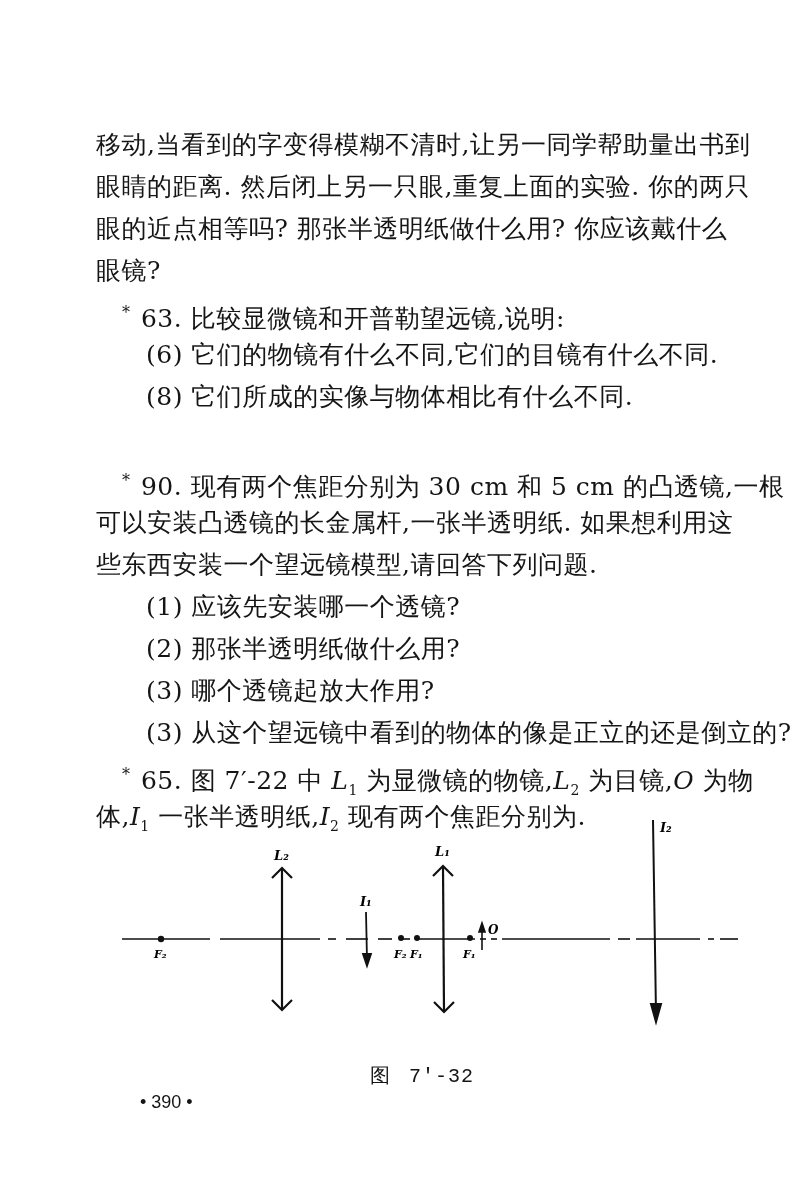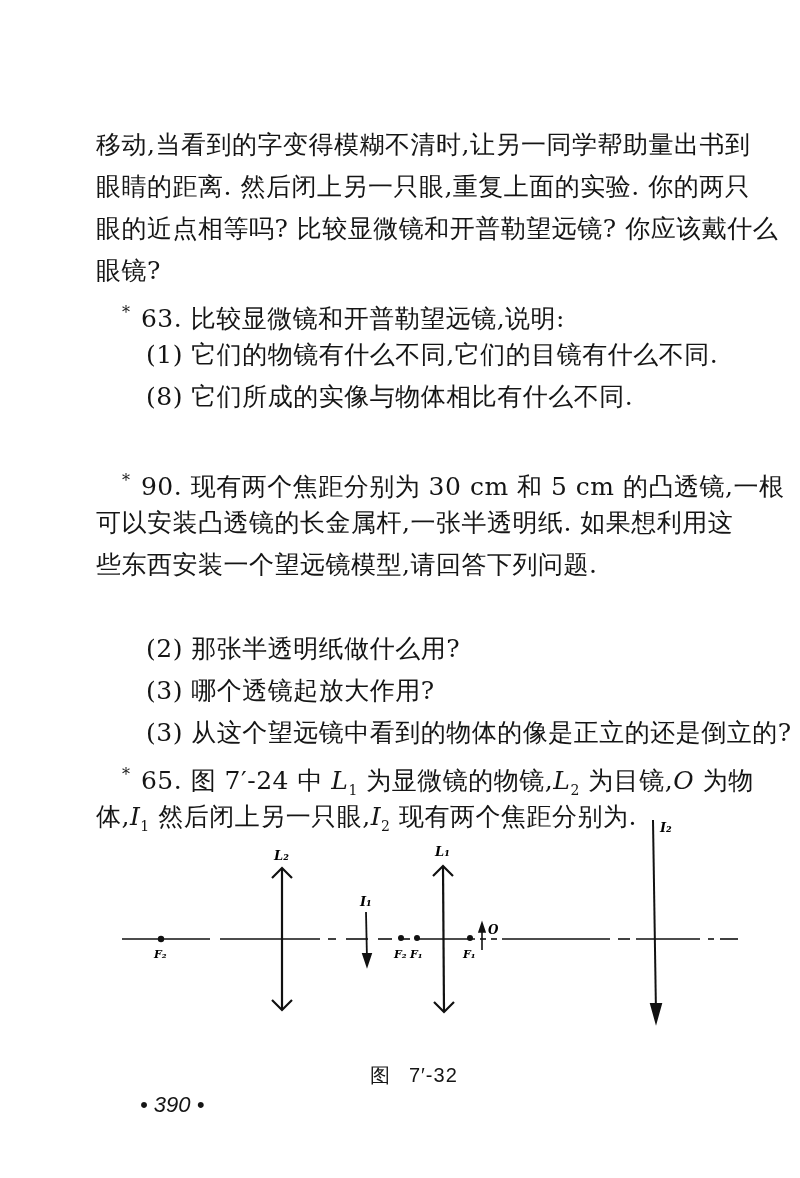--- a/index.html
+++ b/index.html
@@ -17,62 +17,63 @@
     .indent1 { left: 122px; }
     .indent2 { left: 146px; }
     .star { font-size: 16px; vertical-align: super; margin-right: 2px; }
     .italic { font-style: italic; }
     sub { font-size: 14px; }
     .diagram { position: absolute; left: 110px; top: 810px; width: 640px; height: 220px; }
     .caption {
       position: absolute; left: 370px; top: 1062px;
       font-size: 20px; letter-spacing: 1px;
     }
-    .caption .num { font-family: Liberation Sans, sans-serif; margin-left: 18px; }
+    .caption .num { font-family: Liberation Mono, monospace; margin-left: 18px; }
     .pagenum {
       position: absolute; left: 140px; top: 1092px;
-      font-family: "Liberation Sans", sans-serif; font-style: italic; font-size: 22px;
+      font-family: "Liberation Sans", sans-serif; font-size: 18px;
     }
   </style>
 </head>
 <body>
 
 <div class="page">
 
   <div class="line" style="top:128px">移动,当看到的字变得模糊不清时,让另一同学帮助量出书到</div>
   <div class="line" style="top:170px">眼睛的距离. 然后闭上另一只眼,重复上面的实验. 你的两只</div>
-  <div class="line" style="top:212px">眼的近点相等吗? 比较显微镜和开普勒望远镜? 你应该戴什么</div>
+  <div class="line" style="top:212px">眼的近点相等吗? 那张半透明纸做什么用? 你应该戴什么</div>
   <div class="line" style="top:254px">眼镜?</div>
 
   <div class="line indent1" style="top:296px">
     <span class="star">*</span>
     <span>63.</span>
     <span>比较显微镜和开普勒望远镜,说明:</span>
   </div>
-  <div class="line indent2" style="top:338px">(1) 它们的物镜有什么不同,它们的目镜有什么不同.</div>
+  <div class="line indent2" style="top:338px">(6) 它们的物镜有什么不同,它们的目镜有什么不同.</div>
   <div class="line indent2" style="top:380px">(8) 它们所成的实像与物体相比有什么不同.</div>
 
   <div class="line indent1" style="top:464px">
     <span class="star">*</span>
     <span>90.</span>
     <span>现有两个焦距分别为 30 cm 和 5 cm 的凸透镜,一根</span>
   </div>
   <div class="line" style="top:506px">可以安装凸透镜的长金属杆,一张半透明纸. 如果想利用这</div>
   <div class="line" style="top:548px">些东西安装一个望远镜模型,请回答下列问题.</div>
+  <div class="line indent2" style="top:590px">(1) 应该先安装哪一个透镜?</div>
   <div class="line indent2" style="top:632px">(2) 那张半透明纸做什么用?</div>
   <div class="line indent2" style="top:674px">(3) 哪个透镜起放大作用?</div>
   <div class="line indent2" style="top:716px">(3) 从这个望远镜中看到的物体的像是正立的还是倒立的?</div>
 
   <div class="line indent1" style="top:758px">
     <span class="star">*</span>
     <span>65.</span>
-    <span>图 7′-24 中 </span><span class="italic">L</span><sub>1</sub><span> 为显微镜的物镜,</span><span class="italic">L</span><sub>2</sub><span> 为目镜,</span><span class="italic">O</span><span> 为物</span>
+    <span>图 7′-22 中 </span><span class="italic">L</span><sub>1</sub><span> 为显微镜的物镜,</span><span class="italic">L</span><sub>2</sub><span> 为目镜,</span><span class="italic">O</span><span> 为物</span>
   </div>
   <div class="line" style="top:800px">
-    <span>体,</span><span class="italic">I</span><sub>1</sub><span> 然后闭上另一只眼,</span><span class="italic">I</span><sub>2</sub><span> 现有两个焦距分别为.</span>
+    <span>体,</span><span class="italic">I</span><sub>1</sub><span> 一张半透明纸,</span><span class="italic">I</span><sub>2</sub><span> 现有两个焦距分别为.</span>
   </div>
 
   <svg class="diagram" viewBox="0 0 640 220">
 
     <g stroke="#111" stroke-width="1.6">
       <line x1="12" y1="129" x2="100" y2="129"></line>
       <line x1="110" y1="129" x2="210" y2="129"></line>
       <line x1="218" y1="129" x2="226" y2="129"></line>
       <line x1="236" y1="129" x2="258" y2="129"></line>
       <line x1="268" y1="129" x2="282" y2="129"></line>

